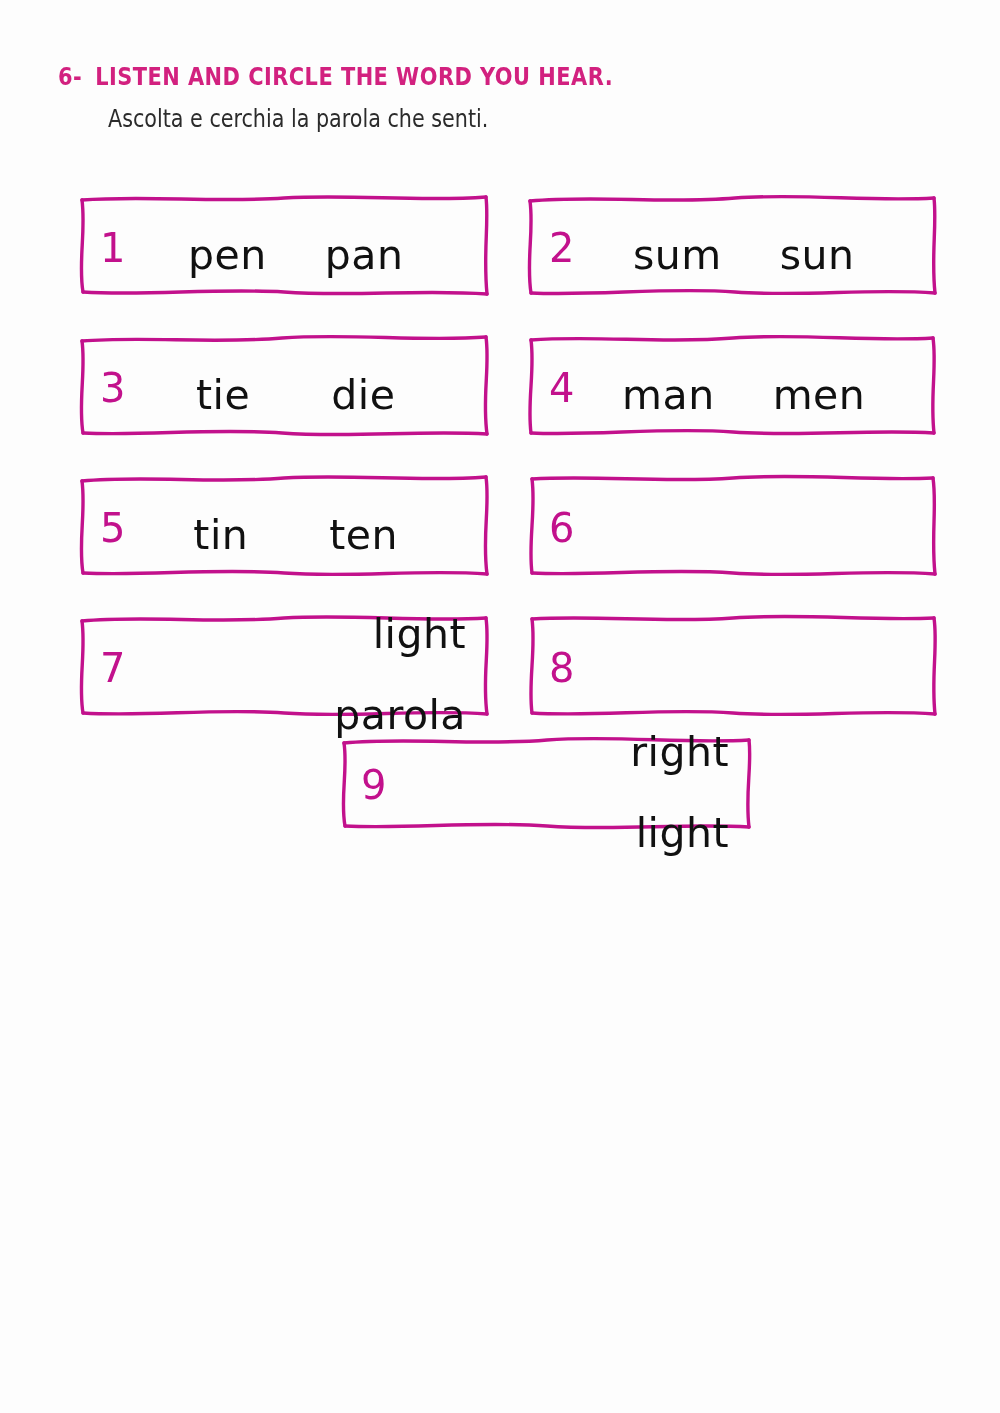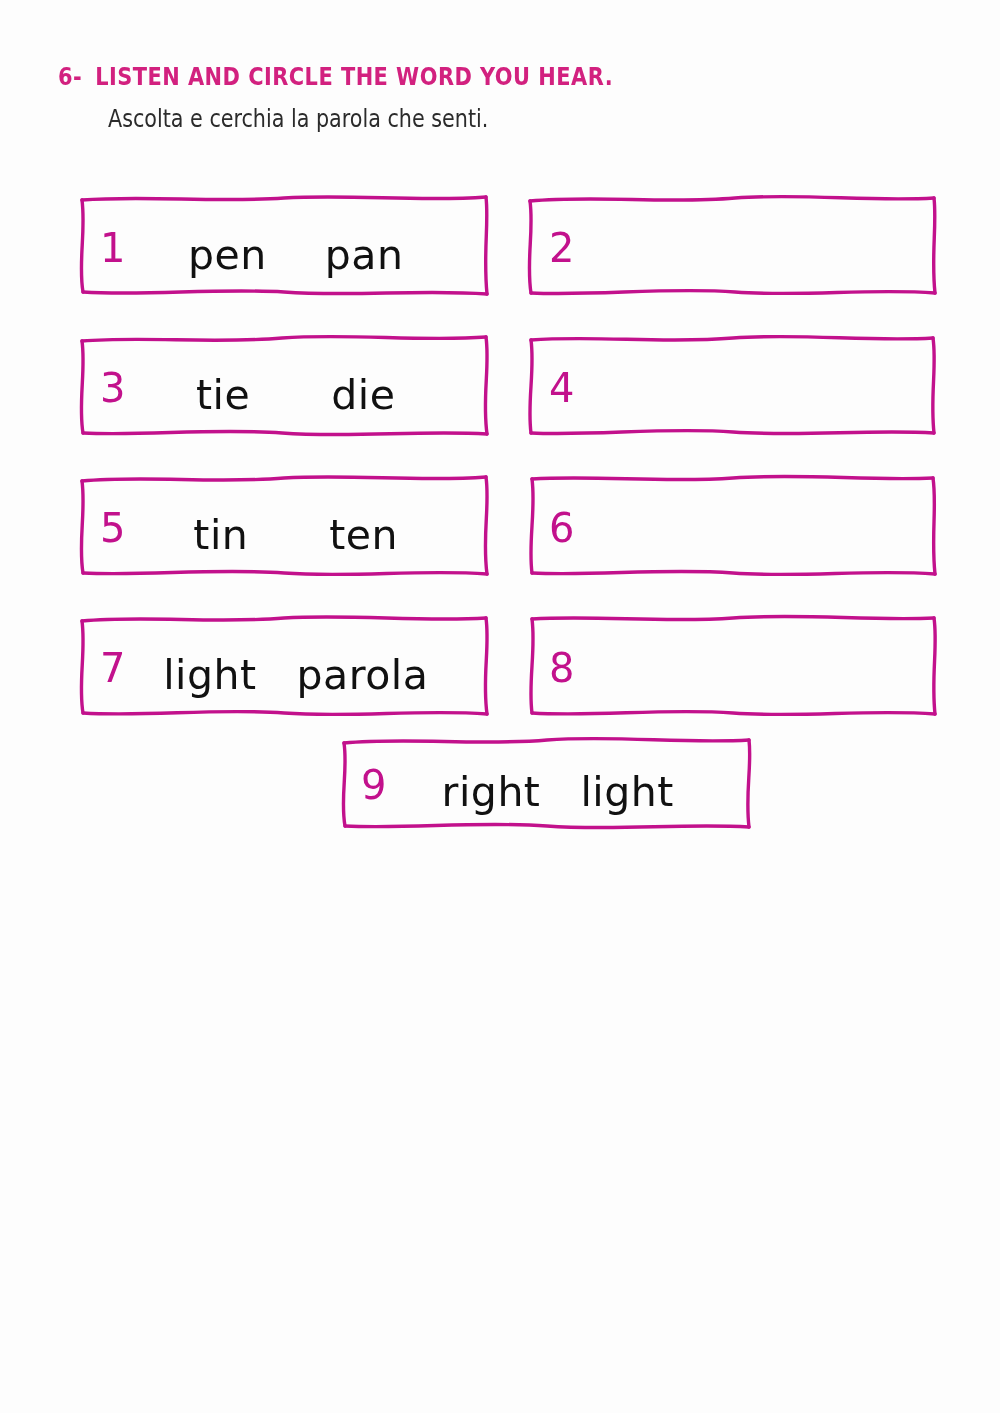--- a/index.html
+++ b/index.html
@@ -121,21 +121,21 @@
   .ex-word {
     color: #111111;
     font-family: "DejaVu Sans", sans-serif;
     font-size: 41px;
     font-weight: normal;
     line-height: 1;
     letter-spacing: 0.5px;
   }
 
   
-  .ex-words.tight { gap: 40px; }
+  .ex-words.tight { gap: 40px; flex-direction: column; }
   .ex-words.wide  { gap: 81px; }
 </style>
 </head>
 <body>
 
 <div class="sheet">
 
   <div class="heading-block">
     <div class="title-line">
       <span class="title-number">6-</span>
@@ -164,20 +164,24 @@
 
     <div class="ex-box" style="left:525px; top:193px; width:414px; height:107px;">
       <svg class="frame" viewBox="0 0 414 107" preserveAspectRatio="none">
         <path d="M5,8 C72,2 142,11 210,5 C278,0 346,9 409,5" fill="none" stroke="#c2118c" stroke-width="3.4" stroke-linecap="round"></path>
         <path d="M409,5 C412,32 406,62 410,100" fill="none" stroke="#c2118c" stroke-width="3.4" stroke-linecap="round"></path>
         <path d="M410,100 C346,95 278,104 210,99 C142,94 72,103 6,100" fill="none" stroke="#c2118c" stroke-width="3.4" stroke-linecap="round"></path>
         <path d="M6,100 C1,68 9,38 5,8" fill="none" stroke="#c2118c" stroke-width="3.4" stroke-linecap="round"></path>
       </svg>
       <div class="content">
         <span class="ex-num">2</span>
+        <span class="ex-words">
+          <span class="ex-word">sum</span>
+          <span class="ex-word">sun</span>
+        </span>
       </div>
     </div>
 
     <div class="ex-box" style="left:76px; top:333px; width:416px; height:107px;">
       <svg class="frame" viewBox="0 0 416 107" preserveAspectRatio="none">
         <path d="M6,8 C68,3 138,11 206,5 C274,0 346,9 410,4" fill="none" stroke="#c2118c" stroke-width="3.4" stroke-linecap="round"></path>
         <path d="M410,4 C414,34 406,64 411,101" fill="none" stroke="#c2118c" stroke-width="3.4" stroke-linecap="round"></path>
         <path d="M411,101 C346,97 274,105 206,100 C138,95 68,103 7,100" fill="none" stroke="#c2118c" stroke-width="3.4" stroke-linecap="round"></path>
         <path d="M7,100 C2,70 10,37 6,8" fill="none" stroke="#c2118c" stroke-width="3.4" stroke-linecap="round"></path>
       </svg>
@@ -192,20 +196,24 @@
 
     <div class="ex-box" style="left:525px; top:333px; width:414px; height:107px;">
       <svg class="frame" viewBox="0 0 414 107" preserveAspectRatio="none">
         <path d="M6,7 C70,2 140,11 208,5 C276,0 345,9 408,5" fill="none" stroke="#c2118c" stroke-width="3.4" stroke-linecap="round"></path>
         <path d="M408,5 C412,33 405,63 409,100" fill="none" stroke="#c2118c" stroke-width="3.4" stroke-linecap="round"></path>
         <path d="M409,100 C345,96 276,104 208,99 C140,94 70,103 6,100" fill="none" stroke="#c2118c" stroke-width="3.4" stroke-linecap="round"></path>
         <path d="M6,100 C2,69 10,37 6,7" fill="none" stroke="#c2118c" stroke-width="3.4" stroke-linecap="round"></path>
       </svg>
       <div class="content">
         <span class="ex-num">4</span>
+        <span class="ex-words">
+          <span class="ex-word">man</span>
+          <span class="ex-word">men</span>
+        </span>
       </div>
     </div>
 
     <div class="ex-box" style="left:76px; top:473px; width:416px; height:107px;">
       <svg class="frame" viewBox="0 0 416 107" preserveAspectRatio="none">
         <path d="M6,8 C70,2 140,11 208,5 C276,1 345,9 410,4" fill="none" stroke="#c2118c" stroke-width="3.4" stroke-linecap="round"></path>
         <path d="M410,4 C414,33 406,63 411,101" fill="none" stroke="#c2118c" stroke-width="3.4" stroke-linecap="round"></path>
         <path d="M411,101 C345,96 276,105 208,100 C140,95 70,103 7,100" fill="none" stroke="#c2118c" stroke-width="3.4" stroke-linecap="round"></path>
         <path d="M7,100 C2,70 10,38 6,8" fill="none" stroke="#c2118c" stroke-width="3.4" stroke-linecap="round"></path>
       </svg>

